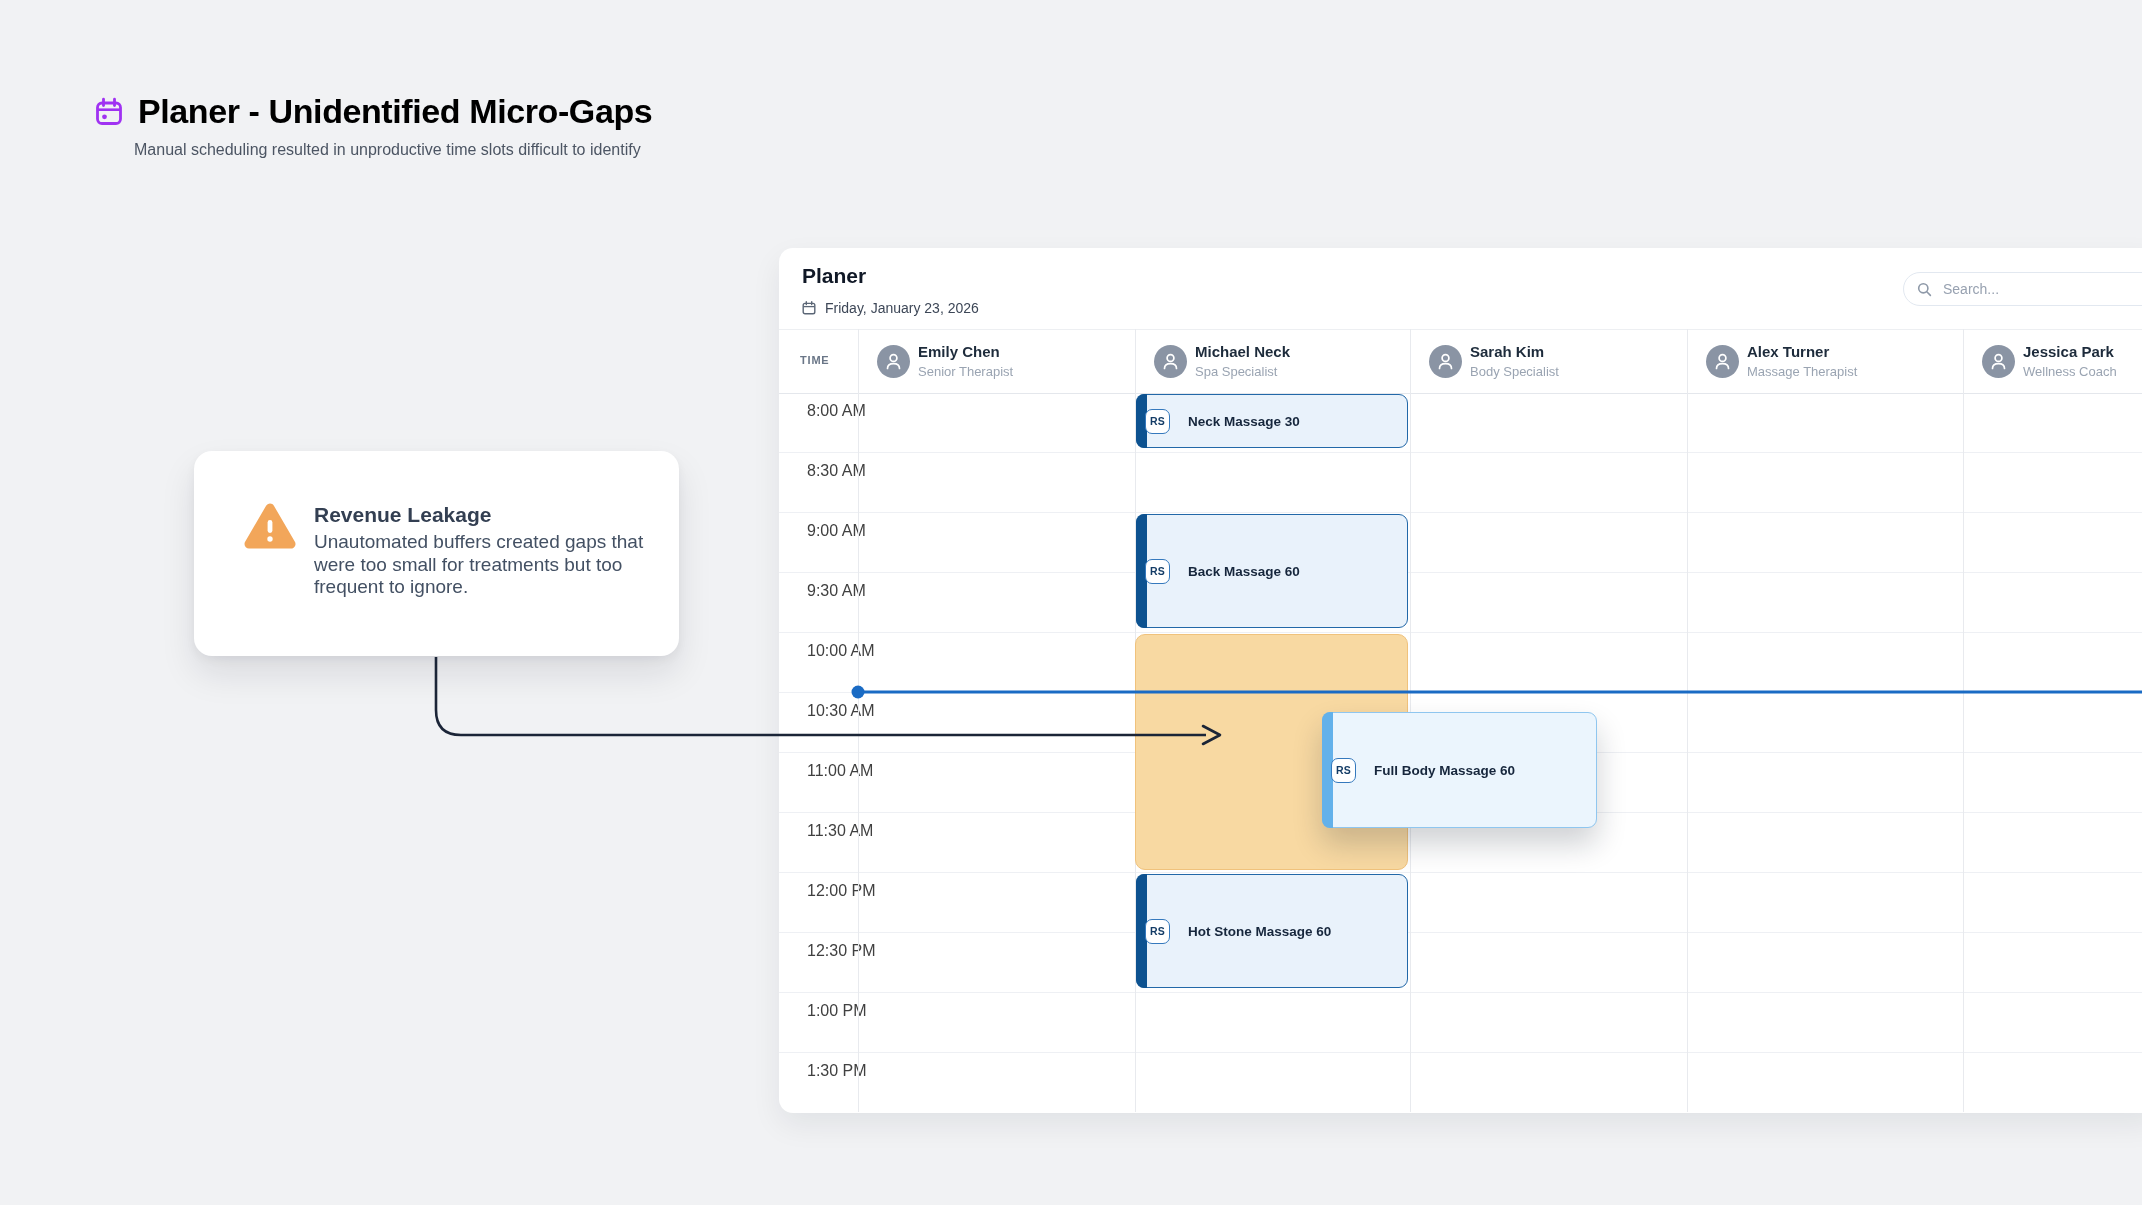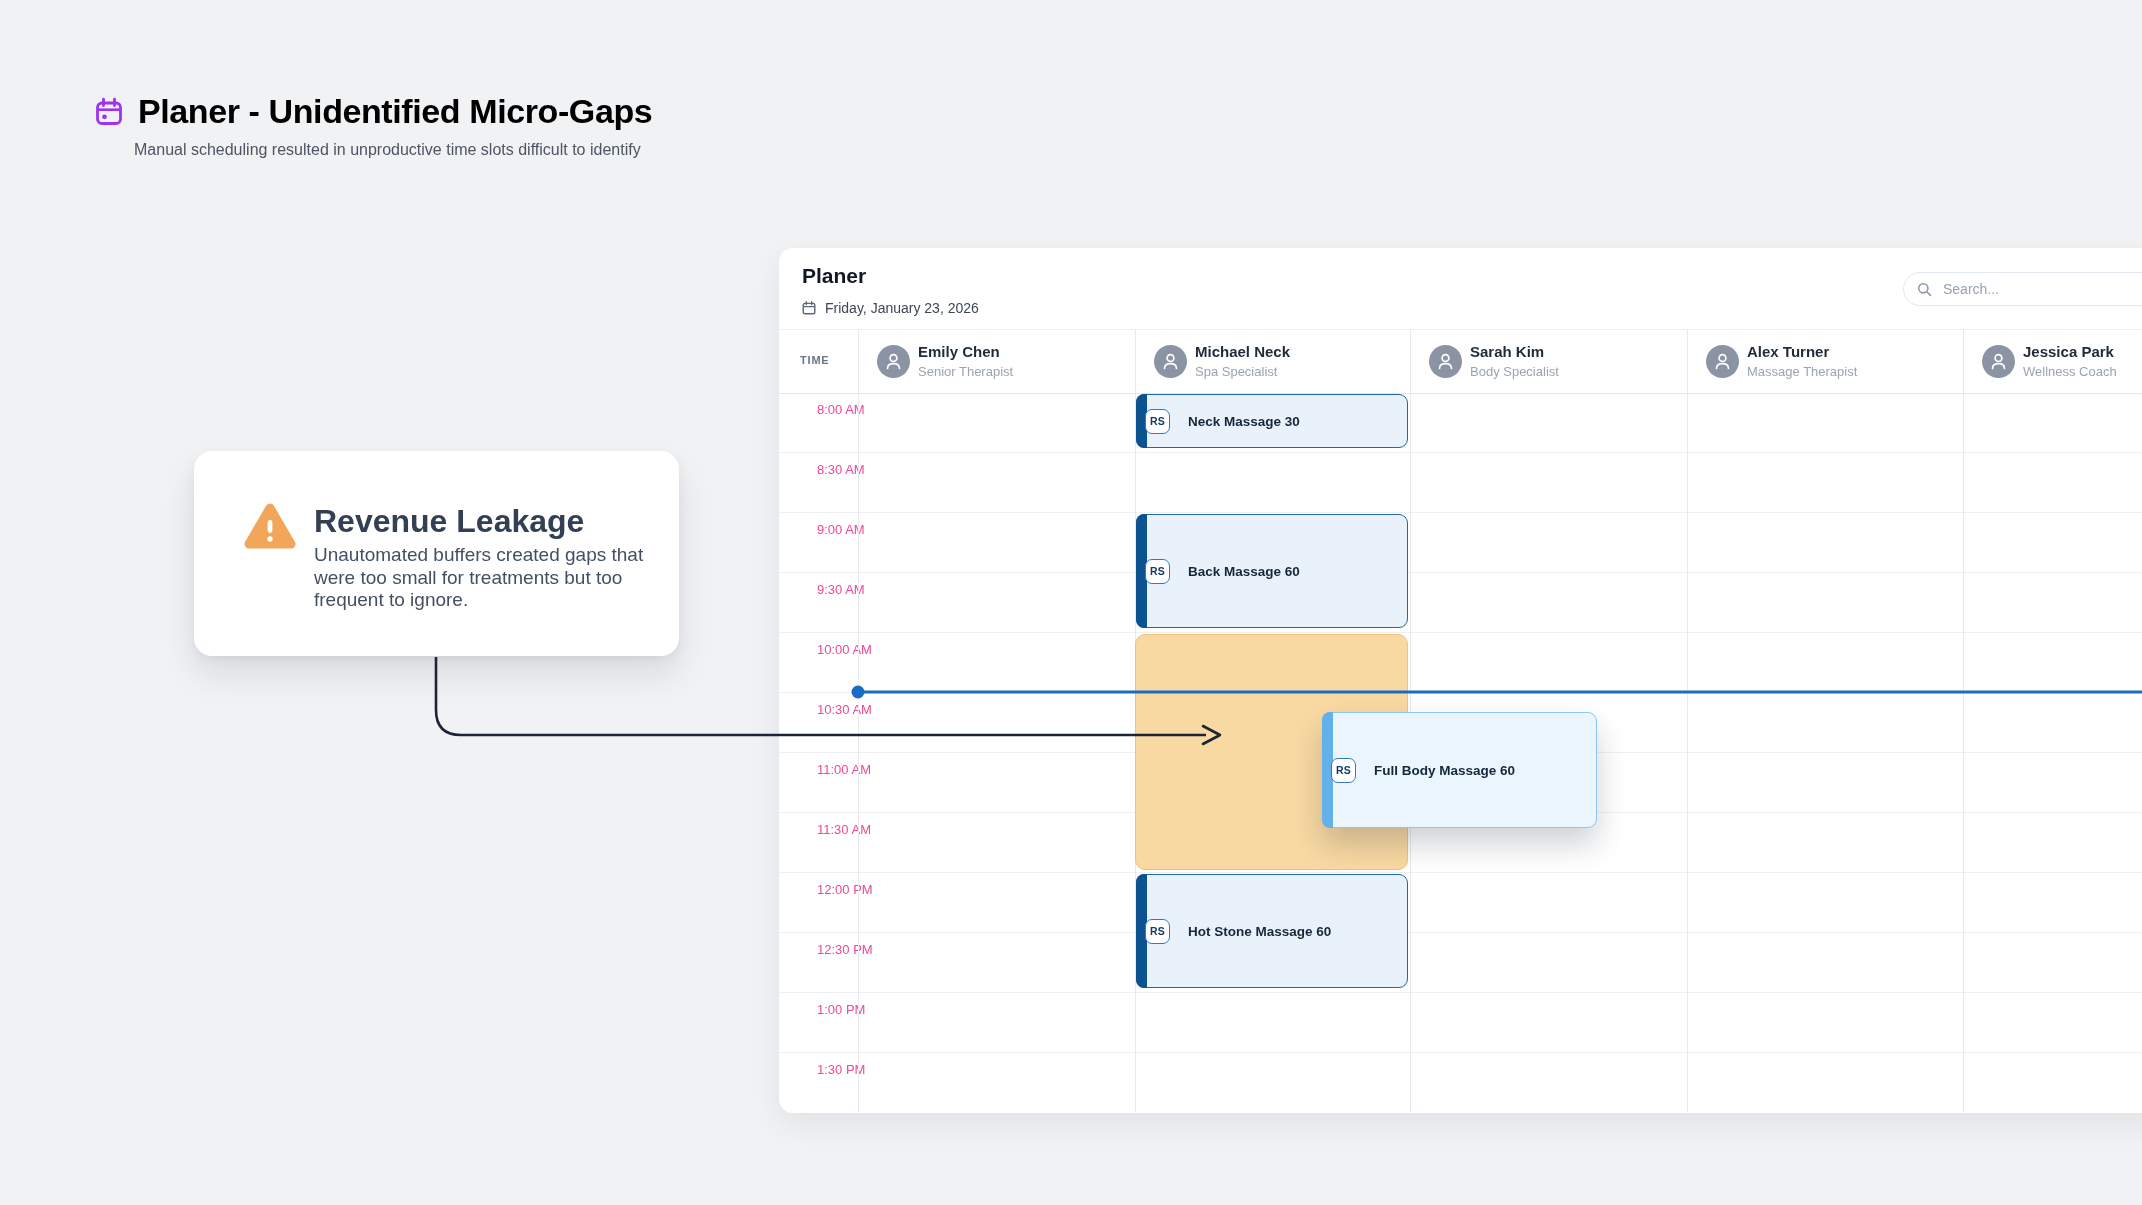--- a/index.html
+++ b/index.html
@@ -10,21 +10,21 @@
   .page-header{position:absolute;left:94px;top:92px;}
   .page-title-row{display:flex;align-items:center;gap:14px;}
   .page-title{font-size:34px;font-weight:700;color:#000000;letter-spacing:-0.4px;}
   .page-subtitle{margin-left:40px;margin-top:10px;font-size:16px;color:#4c5563;}
 
   
   .callout{position:absolute;left:194px;top:451px;width:485px;height:205px;background:#ffffff;
     border-radius:18px;box-shadow:0 18px 35px rgba(15,23,42,.10),0 4px 10px rgba(15,23,42,.05);}
   .callout-inner{display:flex;gap:18px;padding:52px 28px 0 50px;}
   .callout-text{width:345px;}
-  .callout-title{font-size:32px;font-weight:700;color:#333f52;margin-bottom:4px;}
+  .callout-title{font-size:21px;font-weight:700;color:#333f52;margin-bottom:4px;}
   .callout-body{font-size:19px;line-height:22.5px;color:#435063;}
 
   
   .panel{position:absolute;left:779px;top:248px;width:1381px;height:865px;background:#ffffff;
     border-radius:14px;box-shadow:0 12px 30px rgba(15,23,42,.07);}
   .panel-title{position:absolute;left:23px;top:16px;font-size:21px;font-weight:700;color:#101826;}
   .panel-date{position:absolute;left:23px;top:52px;display:flex;align-items:center;gap:9px;
     font-size:14px;color:#3d4757;}
   .search-box{position:absolute;left:1124px;top:24px;width:256px;height:34px;border:1px solid #e2e8f0;
     border-radius:17px;background:#fff;display:flex;align-items:center;gap:9px;padding:0 0 0 13px;box-sizing:border-box;}
@@ -39,21 +39,21 @@
   .staff-cell{position:absolute;top:0;height:63px;padding-left:47px;}
   .staff-avatar{position:absolute;left:19px;top:15px;}
   .staff-name{position:absolute;left:60px;top:13px;font-size:15px;font-weight:700;color:#1d2b3b;white-space:nowrap;}
   .staff-role{position:absolute;left:60px;top:34px;font-size:13px;color:#9aa4b2;white-space:nowrap;}
   .menu-dots{position:absolute;right:20px;top:21px;display:flex;flex-direction:column;gap:3px;cursor:pointer;}
   .menu-dots i{width:3.5px;height:3.5px;border-radius:50%;background:#8b95a3;display:block;}
 
   .grid-body{position:absolute;left:0;top:144px;right:0;height:720px;overflow:visible;}
   .row-line{position:absolute;left:0;right:0;height:1px;background:#eef0f4;}
   .col-line{position:absolute;top:81px;bottom:1px;width:1px;background:#e8eaee;}
-  .time-label{position:absolute;left:38px;font-size:13px;color:#ec4899;white-space:nowrap;}
+  .time-label{position:absolute;left:28px;font-size:16px;color:#404040;white-space:nowrap;}
 
   
   .appt{position:absolute;background:#e9f2fb;border:1.5px solid #2268a8;border-radius:9px;
     box-sizing:border-box;display:flex;align-items:center;gap:18px;padding-left:8px;z-index:3;cursor:pointer;}
   .appt .bar{position:absolute;left:-1px;top:-1px;bottom:-1px;width:11px;background:#0d5290;
     border-radius:8px 0 0 8px;}
   .appt-badge{min-width:25px;height:25px;background:#ffffff;border:1.5px solid #3579bd;border-radius:7px;
     display:flex;align-items:center;justify-content:center;font-size:10.5px;font-weight:700;color:#143c66;
     letter-spacing:.3px;box-sizing:border-box;z-index:2;}
   .appt-label{font-size:13.5px;font-weight:600;color:#16263c;white-space:nowrap;z-index:2;}

